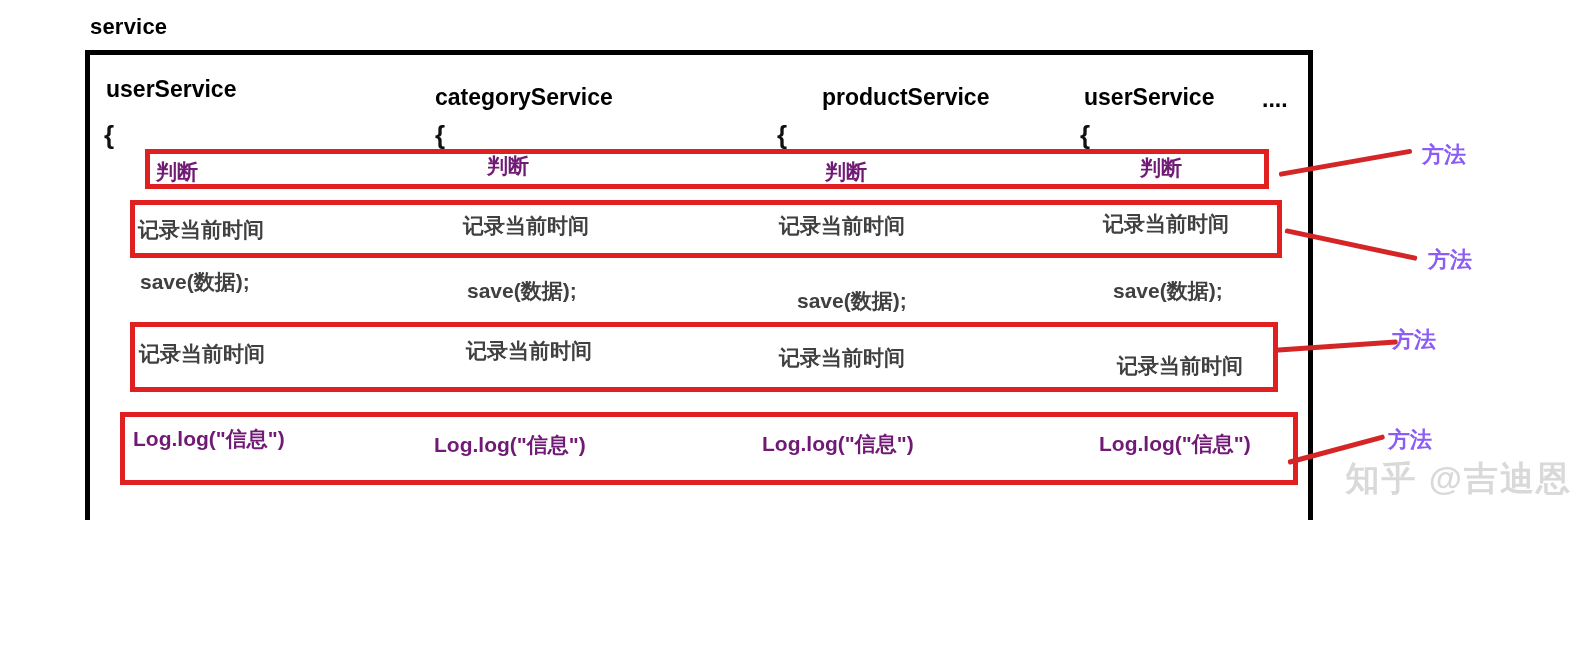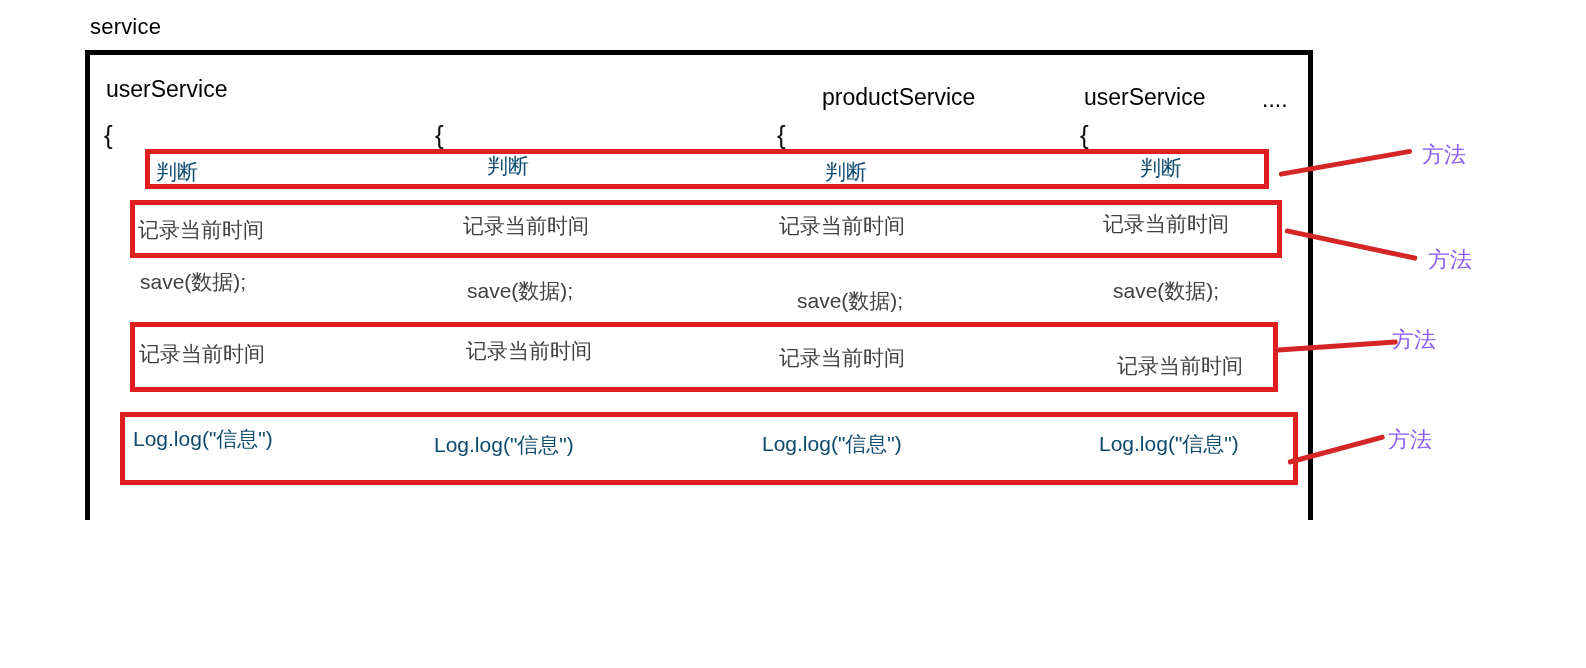--- a/index.html
+++ b/index.html
@@ -9,20 +9,21 @@
   }
   body {
     font-family: "Liberation Sans", "DejaVu Sans", sans-serif;
   }
   #canvas {
     position: relative;
     width: 1586px;
     height: 520px;
     background: #ffffff;
     overflow: hidden;
+    font-weight: bold;
   }
 
   
   .caption {
     position: absolute;
     left: 90px;
     top: 14px;
     font-size: 22px;
     color: #000000;
     letter-spacing: 0.2px;
@@ -68,21 +69,21 @@
     box-sizing: border-box;
     background: transparent;
   }
 
   
   .cell {
     position: absolute;
     font-size: 21px;
     white-space: nowrap;
   }
-  .cell.red   { color: #0c4a6e; }
+  .cell.red   { color: #701a75; }
   .cell.black { color: #404040; }
 
   
   .anno-label {
     position: absolute;
     font-size: 22px;
     color: #8b5cf6;
     white-space: nowrap;
   }
   .leader {
@@ -107,20 +108,21 @@
 </head>
 <body>
 
 <div id="canvas">
 
   <div class="caption">service</div>
 
   <div class="outer-box"></div>
 
   <div class="svc-name" style="left:106px; top:76px;">userService</div>
+  <div class="svc-name" style="left:435px; top:84px;">categoryService</div>
   <div class="svc-name" style="left:822px; top:84px;">productService</div>
   <div class="svc-name" style="left:1084px; top:84px;">userService</div>
   <div class="ellipsis" style="left:1262px; top:86px;">....</div>
 
   <div class="brace" style="left:104px; top:120px;">{</div>
   <div class="brace" style="left:435px; top:120px;">{</div>
   <div class="brace" style="left:777px; top:120px;">{</div>
   <div class="brace" style="left:1080px; top:120px;">{</div>
 
   <div class="band" style="left:145px; top:149px; width:1124px; height:40px;"></div>
@@ -162,14 +164,15 @@
 
   <div class="leader" style="left:1285px; top:228px; width:135px; transform:rotate(12deg);"></div>
   <div class="anno-label" style="left:1428px; top:245px;">方法</div>
 
   <div class="leader" style="left:1273px; top:348px; width:125px; transform:rotate(-4deg);"></div>
   <div class="anno-label" style="left:1392px; top:325px;">方法</div>
 
   <div class="leader" style="left:1288px; top:460px; width:100px; transform:rotate(-15deg);"></div>
   <div class="anno-label" style="left:1388px; top:425px;">方法</div>
 
+  <div class="watermark">知乎 @吉迪恩</div>
 
 </div>
 
 </body></html>

